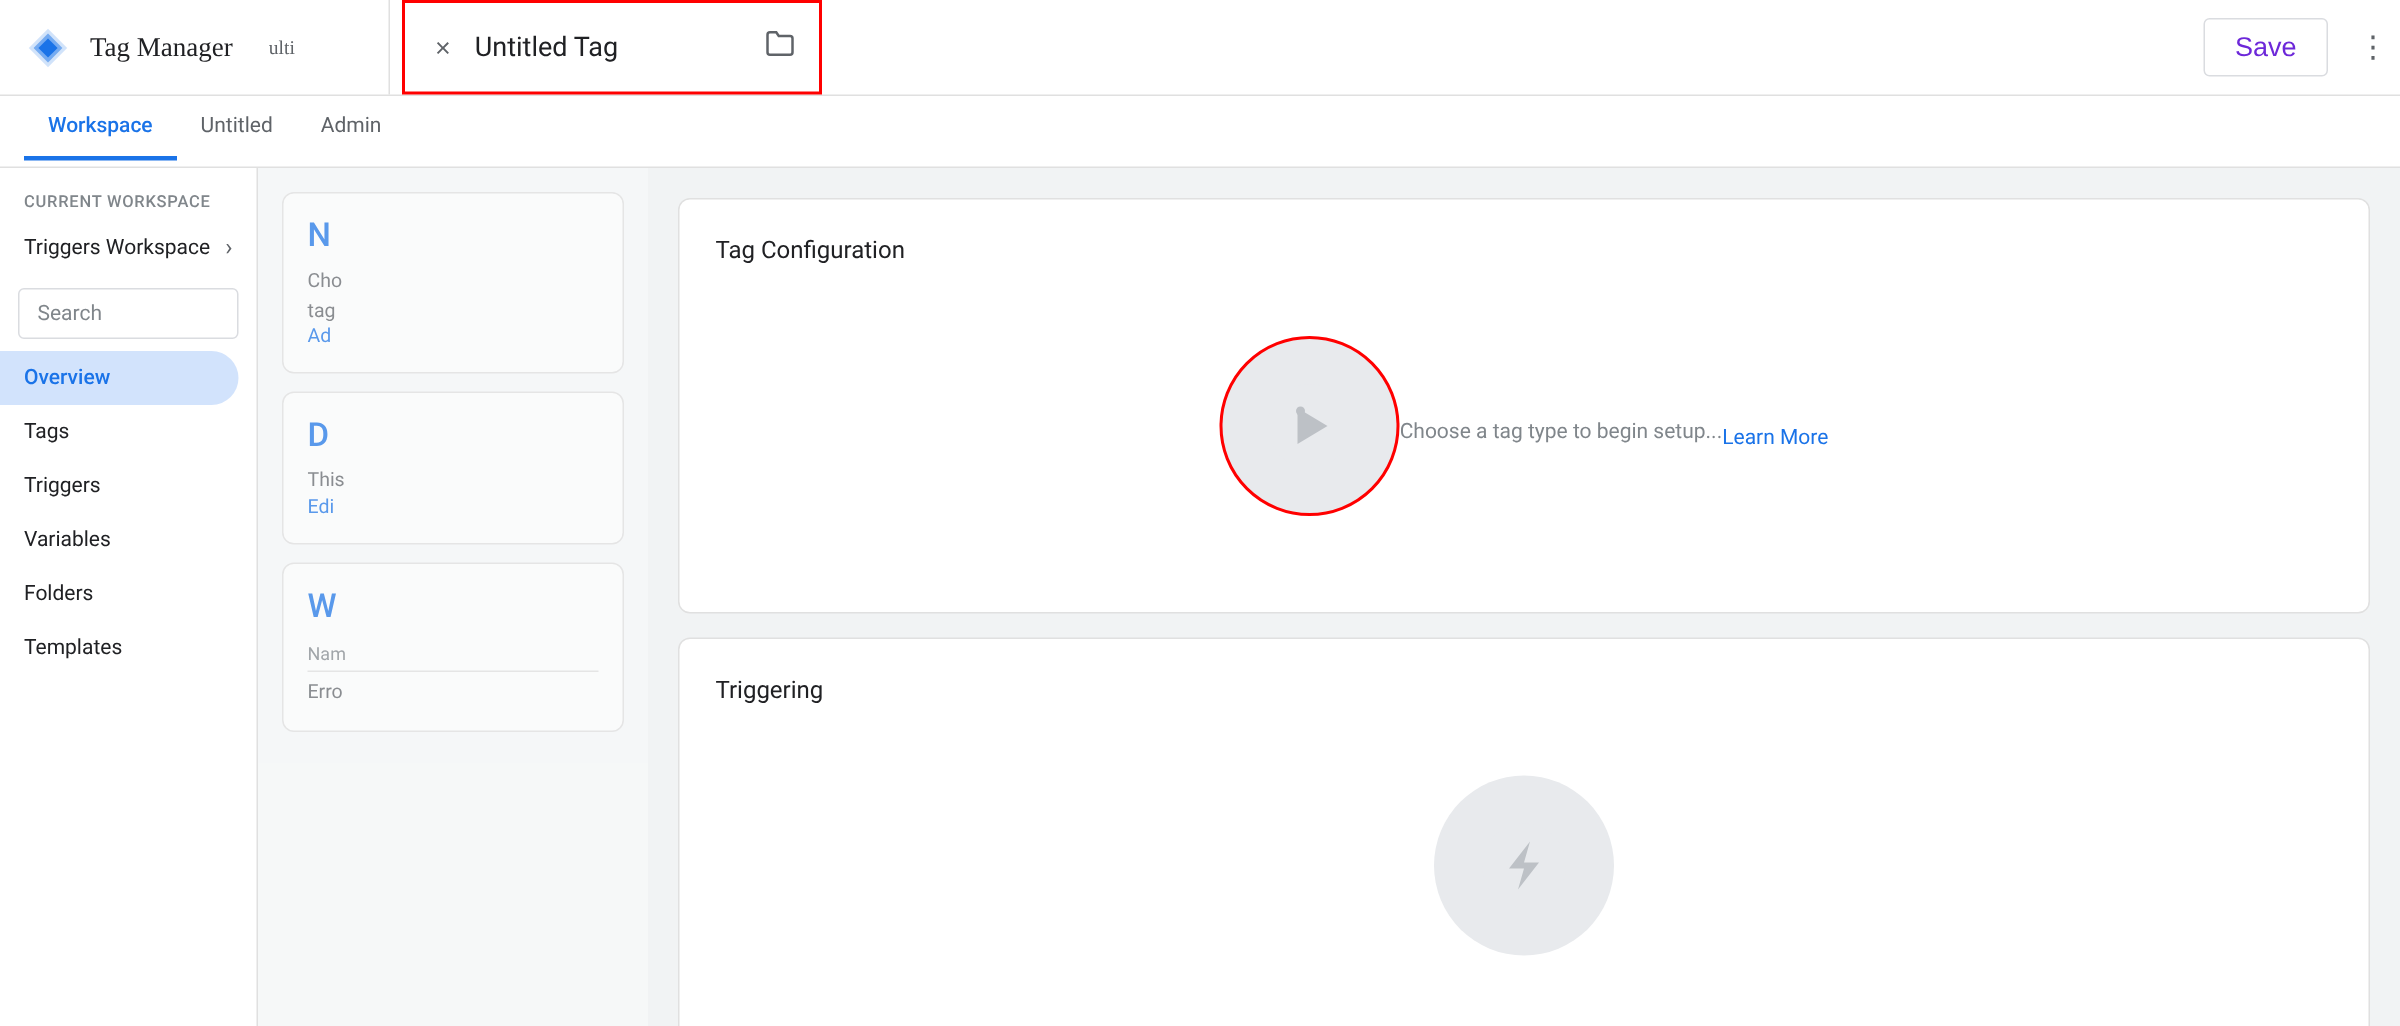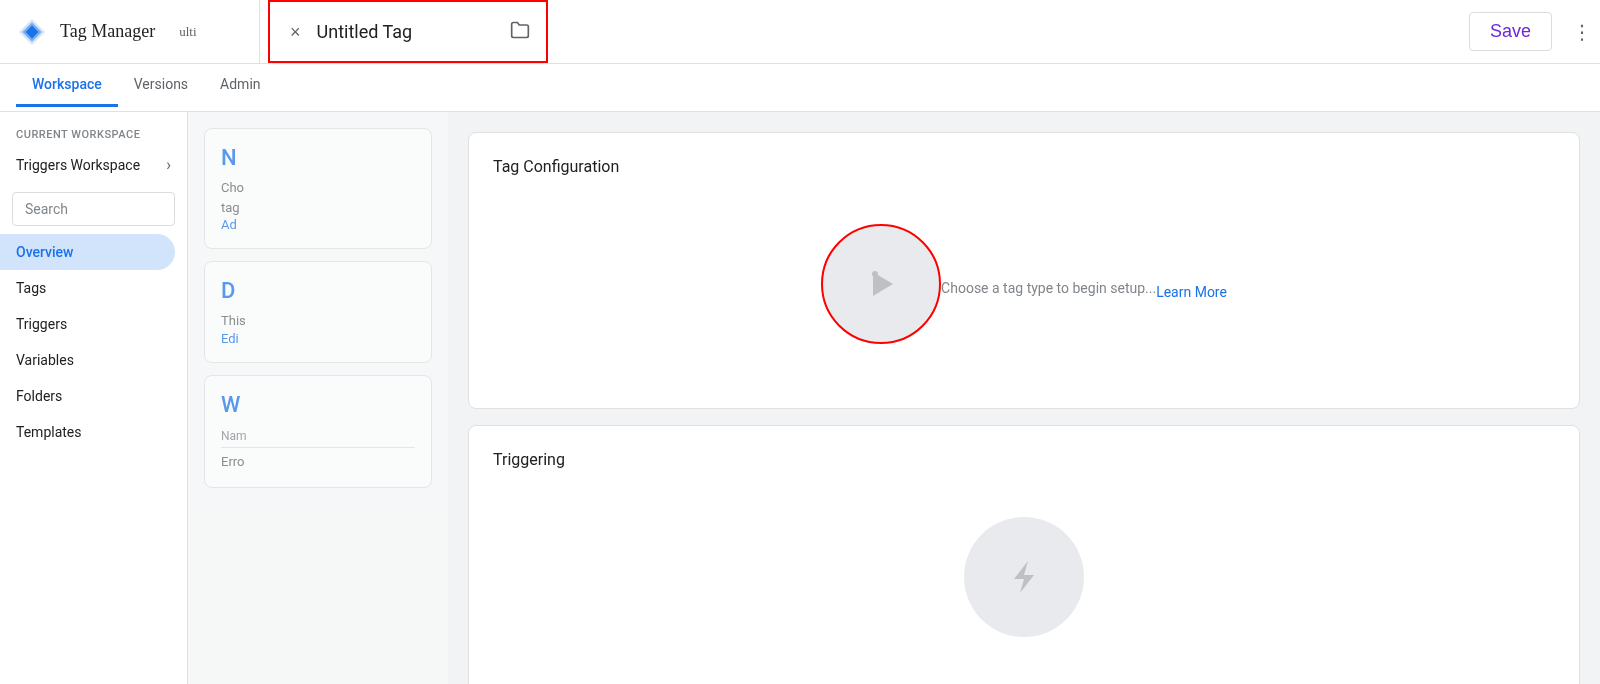--- a/index.html
+++ b/index.html
@@ -126,21 +126,21 @@
 
     
     .main-layout {
       display: flex;
       height: calc(684px - 64px - 48px);
       overflow: hidden;
     }
 
     
     .sidebar {
-      width: 188px;
+      width: 172px;
       background: #fff;
       border-right: 1px solid #e0e0e0;
       flex-shrink: 0;
       padding: 8px 0;
       overflow-y: auto;
     }
     .sidebar-section-label {
       font-size: 11px;
       color: #80868b;
       font-weight: 500;
@@ -314,21 +314,21 @@
   </div>
 
   <div class="top-bar-spacer"></div>
 
   <button class="save-btn">Save</button>
   <button class="more-btn">⋮</button>
 </div>
 
 <div class="nav-tabs">
   <div class="nav-tab active">Workspace</div>
-  <div class="nav-tab">Versions</div>
+  <div class="nav-tab">Untitled</div>
   <div class="nav-tab">Admin</div>
 </div>
 
 <div class="main-layout">
 
   <div class="sidebar">
     <div class="sidebar-section-label">CURRENT WORKSPACE</div>
     <div class="workspace-item">
       <span>Triggers Workspace</span>
       <span class="workspace-chevron">›</span>

